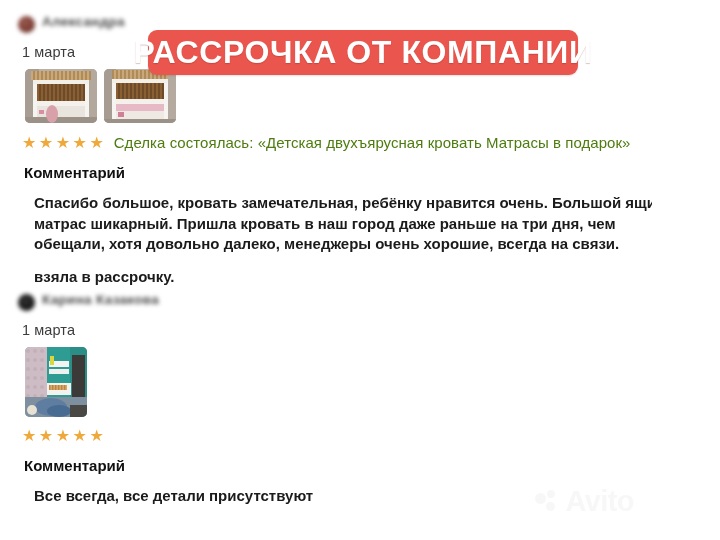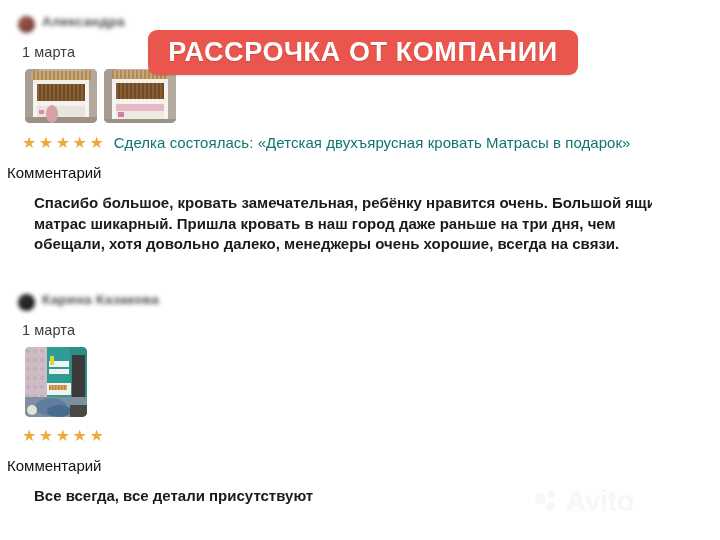--- a/index.html
+++ b/index.html
@@ -117,30 +117,30 @@
     margin-right: 10px;
     line-height: 1;
   }
   .stars span {
     color: #efa83a;
     font-size: 16px;
     line-height: 1;
   }
   .deal-text {
     font-size: 15px;
-    color: #0f766e;
+    color: #4d7c0f;
     letter-spacing: .05px;
     white-space: nowrap;
   }
 
   
   .comment-title {
-    margin: 13px 0 0 7px;
+    margin: 13px 0 0 24px;
     font-size: 15px;
-    font-weight: 400;
+    font-weight: 700;
     color: #111111;
   }
   .comment-body {
     margin: 5px 0 0 22px;
     width: 668px;
     font-size: 15px;
     line-height: 20.5px;
     color: #1b1b1b;
   }
   .comment-body p { margin: 12px; font-weight: bold; }
@@ -154,21 +154,21 @@
     height: 45px;
     background: #ea564e;
     border-radius: 9px;
     display: flex;
     align-items: center;
     justify-content: center;
     box-shadow: 0 1px 2px rgba(0,0,0,.12);
   }
   .promo-text {
     color: #ffffff;
-    font-size: 27px;
+    font-size: 32px;
     font-weight: 700;
     letter-spacing: .6px;
     white-space: nowrap;
     text-shadow: 0 1px 1px rgba(120,20,15,.25);
   }
 
   
   .watermark {
     position: absolute;
     right: 18px;
@@ -272,20 +272,21 @@
         <span>★</span>
         <span>★</span>
         <span>★</span>
       </div>
       <div class="deal-text">Сделка состоялась: «Детская двухъярусная кровать Матрасы в подарок»</div>
     </div>
 
     <div class="comment-title">Комментарий</div>
     <div class="comment-body">
       <p>Спасибо большое, кровать замечательная, ребёнку нравится очень. Большой ящик, матрас шикарный. Пришла кровать в наш город даже раньше на три дня, чем обещали, хотя довольно далеко, менеджеры очень хорошие, всегда на связи.</p>
+      <p>взяла в рассрочку.</p>
     </div>
   </div>
 
   <div class="review review-2">
 
     <div class="review-header">
       <div class="avatar a2"></div>
       <div class="username">Карина Казакова</div>
       <div class="kebab">
         <span></span>

